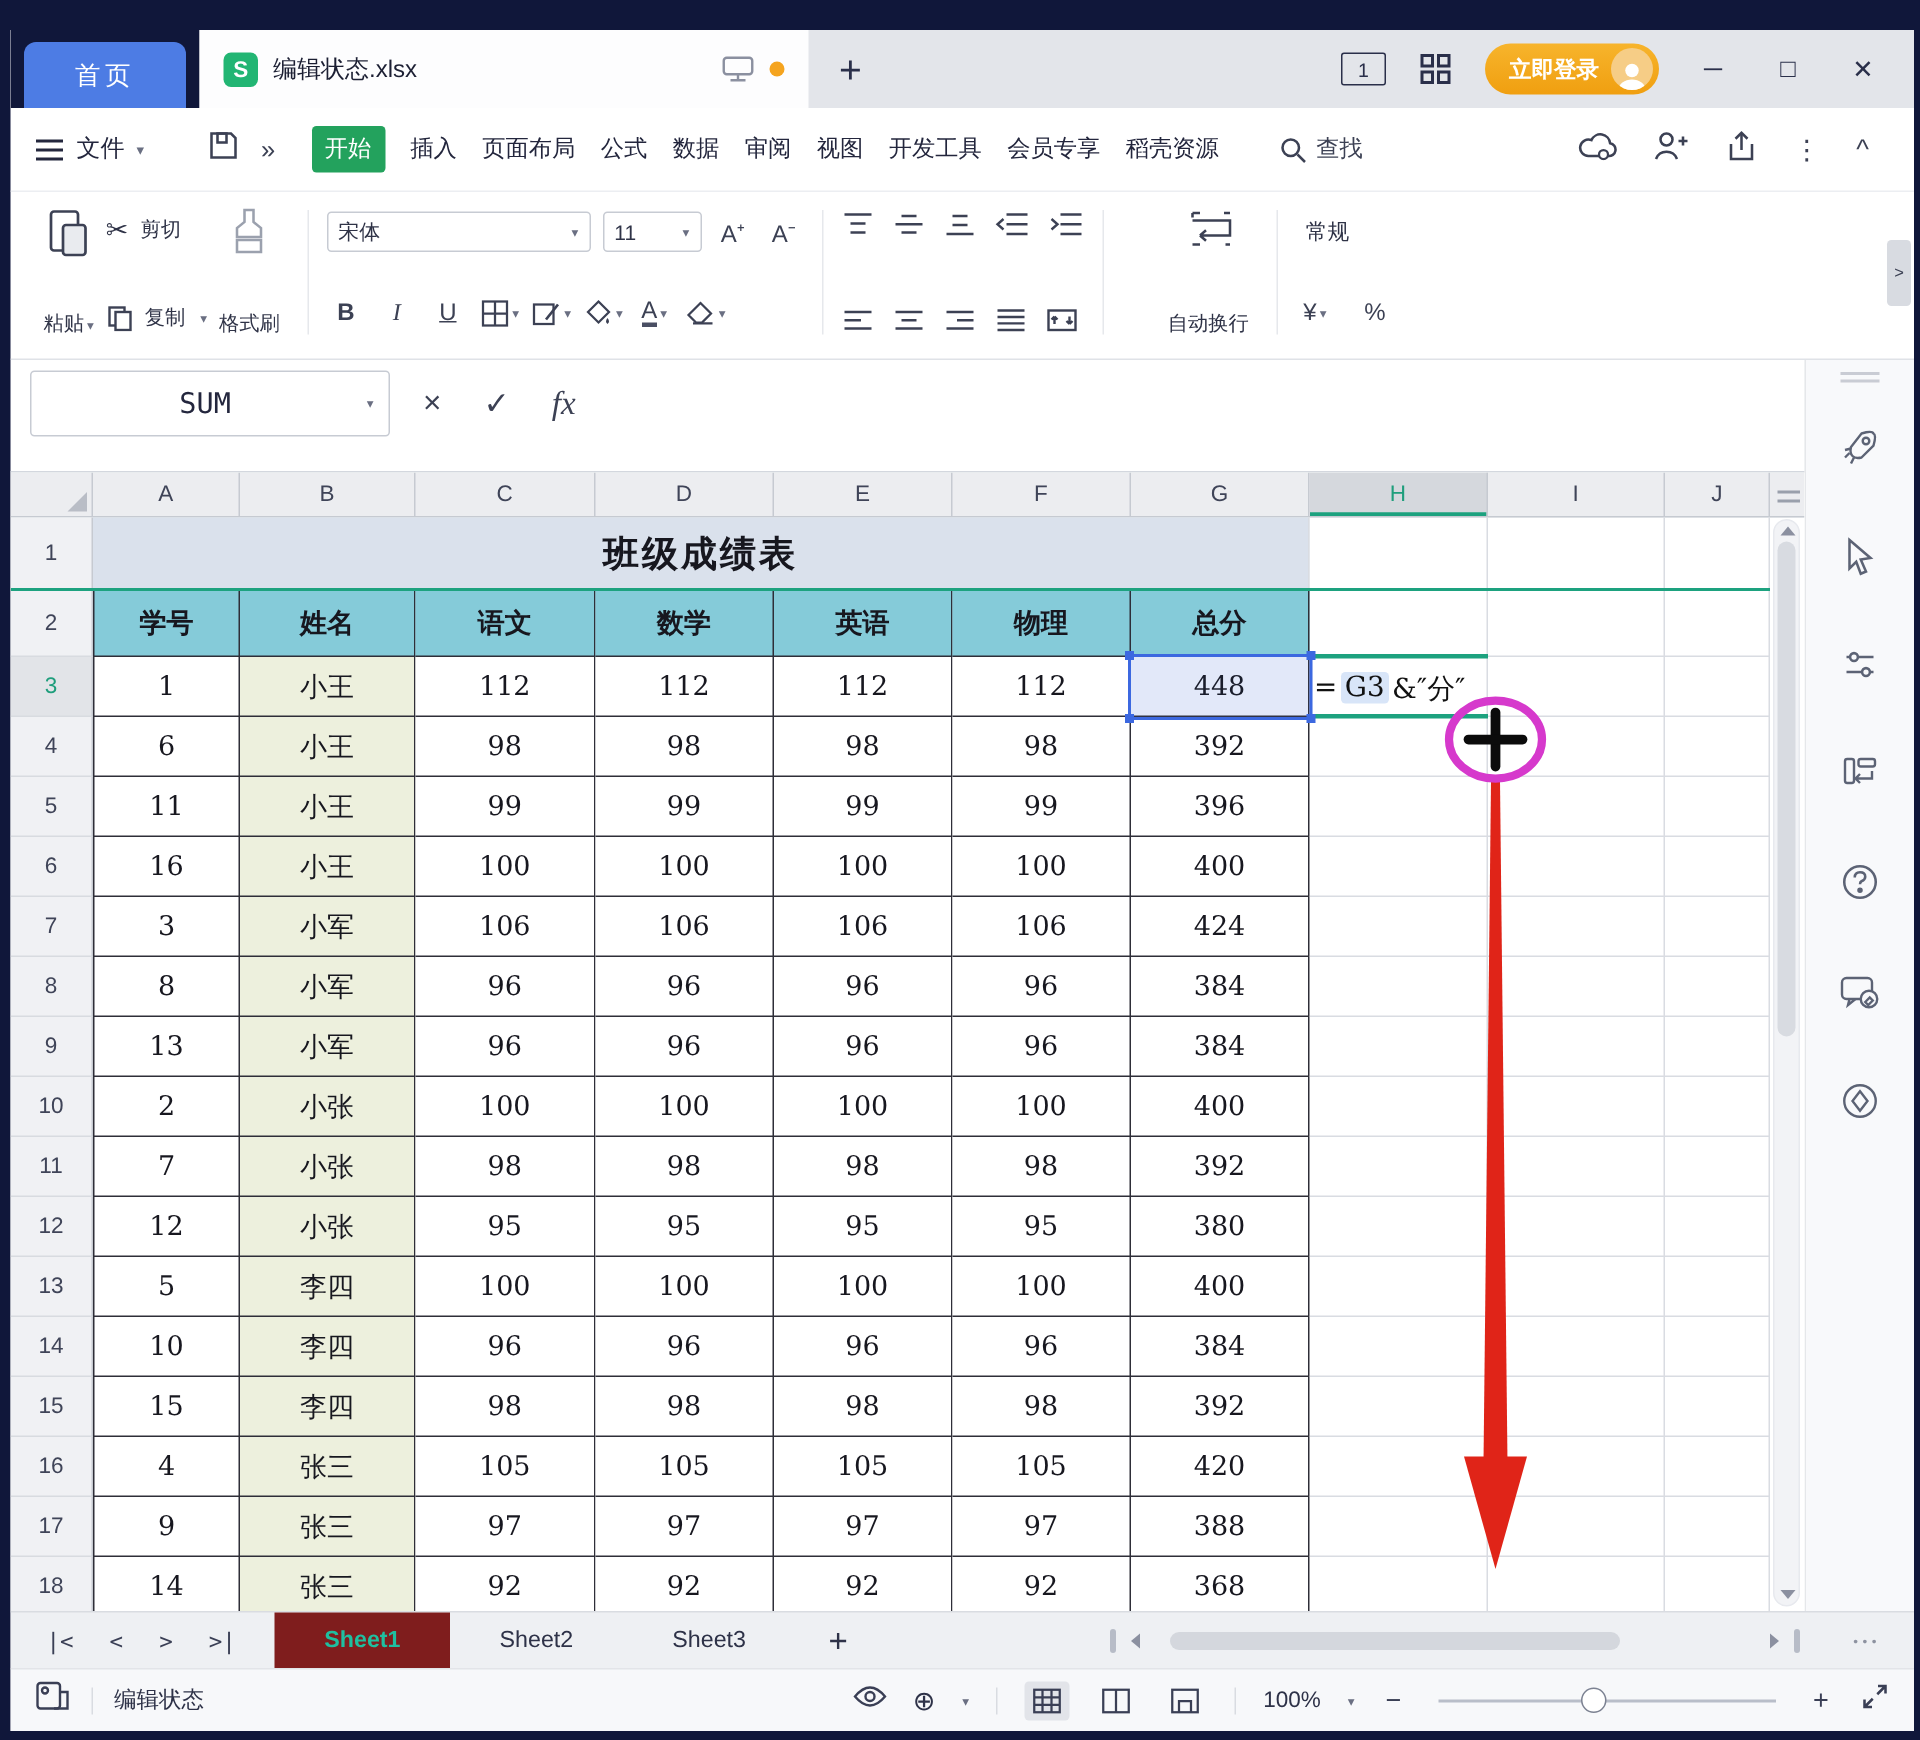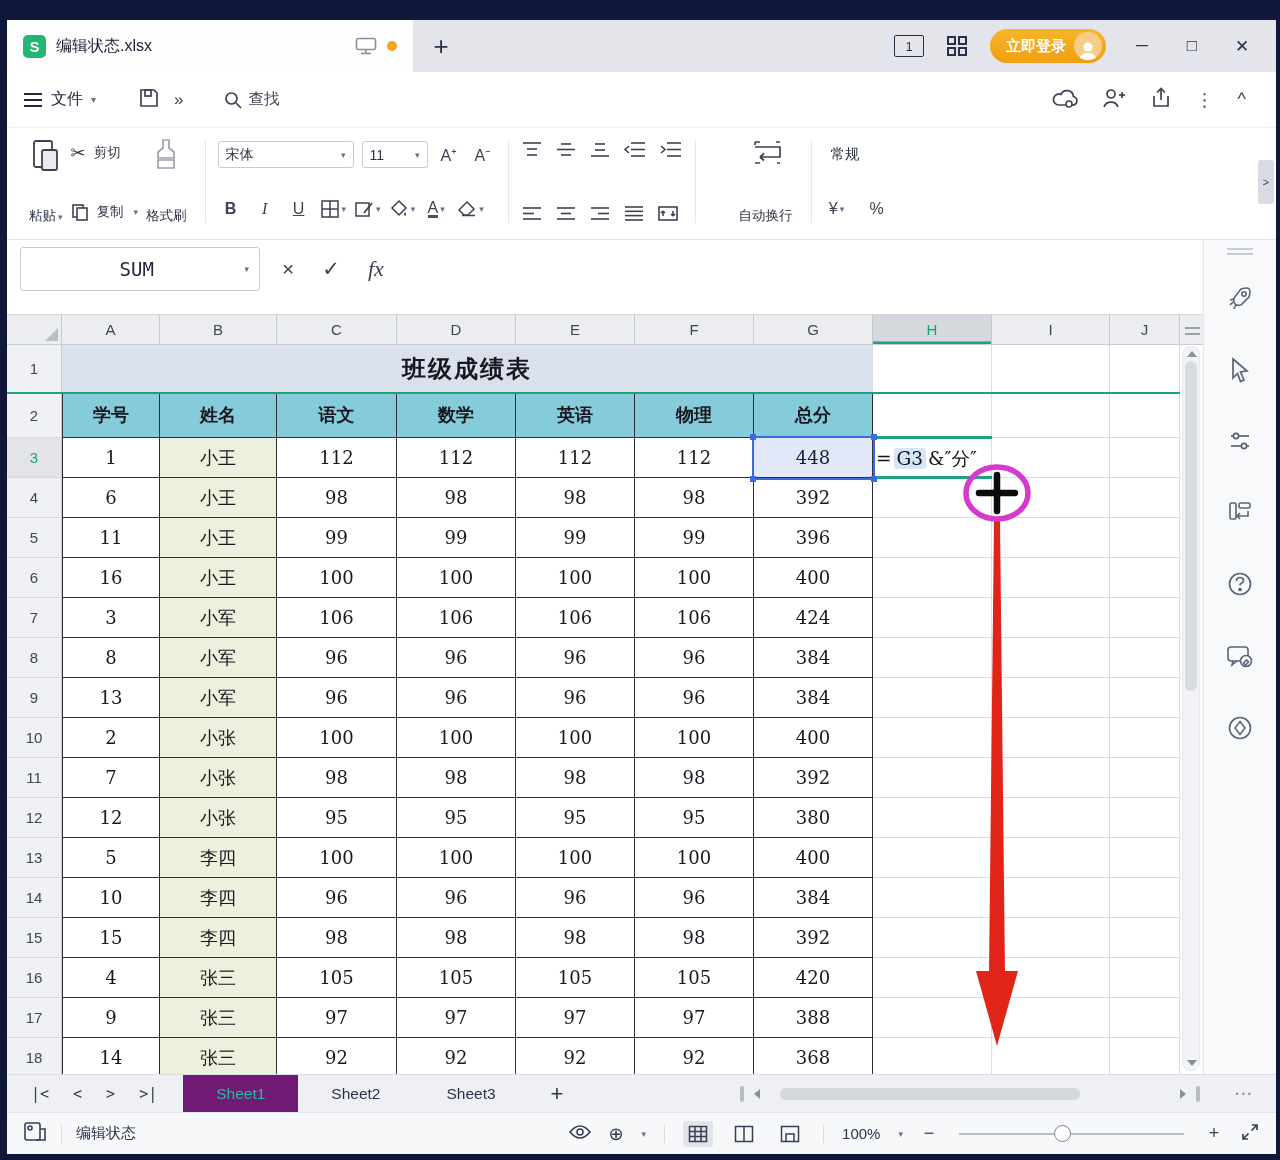--- a/index.html
+++ b/index.html
@@ -109,21 +109,21 @@
   .vthumb{position:absolute;left:2px;top:14px;width:12px;height:330px;background:#d8dbe1;border-radius:7px}
   .tri{position:absolute;left:4px;width:0;height:0;border-left:5px solid transparent;border-right:5px solid transparent}
   .tri.up{top:4px;border-bottom:6px solid #8b90a0}
   .tri.dn{bottom:4px;border-top:6px solid #8b90a0}
   .collapse-dash{position:absolute;left:1178px;top:12px;width:15px;height:3px;border-top:2px solid #9aa0ac;border-bottom:2px solid #9aa0ac;height:8px}
 
   
   .sheetbar{height:38px;background:#eef0f3;border-top:1px solid #d9dce1;display:flex;align-items:center;flex:0 0 auto}
   .snav{display:flex;align-items:center;gap:24px;padding:0 26px 0 24px;color:#3a3f55;font-size:15px;font-family:"DejaVu Sans Mono",monospace}
   .stab{height:100%;display:flex;align-items:center;padding:0 33px;font-size:15.5px;color:#2e3248}
-  .stab.active{background:#701a75;color:#1fbfa0;font-weight:normal}
+  .stab.active{background:#7f1d1d;color:#1fbfa0;font-weight:bold}
   .saddsheet{font-size:22px;color:#2e3248;padding:0 22px}
   .flex1{flex:1}
   .hscroll{display:flex;align-items:center;gap:10px;margin-right:36px}
   .hbar{width:4px;height:16px;background:#b7bcc7;border-radius:2px}
   .harr{width:0;height:0;border-top:5px solid transparent;border-bottom:5px solid transparent}
   .harr.l{border-right:6px solid #8b90a0}
   .harr.r{border-left:6px solid #8b90a0}
   .htrack{width:400px;height:14px;position:relative}
   .hthumb{position:absolute;left:10px;top:1px;width:300px;height:12px;background:#d4d7dd;border-radius:6px}
   .sdots{color:#8d92a0;font-size:9px;letter-spacing:3px;padding-right:22px}
@@ -142,20 +142,23 @@
   .sl-thumb{position:absolute;left:42%;top:-8px;width:17px;height:17px;background:#fff;border:1.5px solid #7c8292;border-radius:50%}
   svg{flex:0 0 auto}
 </style>
 </head>
 <body>
 
 <div class="frame">
 <div class="window">
 
   <div class="tabbar">
+    <div class="tab-corner">
+      <div class="home-tab">首页</div>
+    </div>
     <div class="doc-tab">
       <span class="slogo">S</span>
       <span class="doc-title">编辑状态.xlsx</span>
       <span class="spacer"></span>
       <span class="mon-icon">
         <svg width="22" height="18" viewBox="0 0 22 18">
               <rect x="1.5" y="1.5" width="19" height="11" rx="2" fill="none" stroke="#8b90a0" stroke-width="1.6"></rect>
               <line x1="11" y1="13" x2="11" y2="16.5" stroke="#8b90a0" stroke-width="1.6"></line>
               <line x1="6" y1="16.5" x2="16" y2="16.5" stroke="#8b90a0" stroke-width="1.6"></line>
             </svg>
@@ -204,20 +207,32 @@
       <span class="mb-caret">▾</span>
     </span>
     <span class="mb-sep"></span>
     <span>
       <svg width="22" height="22" viewBox="0 0 22 22">
             <path d="M3 3 h13 l3 3 v13 h-16 z" fill="none" stroke="#3c4154" stroke-width="1.7"></path>
             <rect x="7" y="3" width="6" height="6" fill="none" stroke="#3c4154" stroke-width="1.7"></rect>
           </svg>
     </span>
     <span style="font-size:17px;color:#3c4154">»</span>
+    <div class="menu-tabs">
+      <span class="mtab active">开始</span>
+      <span class="mtab">插入</span>
+      <span class="mtab">页面布局</span>
+      <span class="mtab">公式</span>
+      <span class="mtab">数据</span>
+      <span class="mtab">审阅</span>
+      <span class="mtab">视图</span>
+      <span class="mtab">开发工具</span>
+      <span class="mtab">会员专享</span>
+      <span class="mtab">稻壳资源</span>
+    </div>
     <span class="mb-search">
       <svg width="18" height="18" viewBox="0 0 18 18">
             <circle cx="7.5" cy="7.5" r="5.5" fill="none" stroke="#3c4154" stroke-width="1.7"></circle>
             <line x1="12" y1="12" x2="17" y2="17" stroke="#3c4154" stroke-width="1.7"></line>
           </svg>
       <span>查找</span>
     </span>
     <div class="mb-flex"></div>
     <div class="mb-icons">
       <span>
@@ -272,21 +287,21 @@
       <svg width="26" height="36" viewBox="0 0 26 36">
             <path d="M10 2 h6 v8 l5 4 v6 h-16 v-6 l5-4 z" fill="none" stroke="#9ba1ae" stroke-width="1.7"></path>
             <path d="M5 22 h16 v8 h-16 z" fill="none" stroke="#9ba1ae" stroke-width="1.7"></path>
           </svg>
       <span class="lbl lbl-gray">格式刷</span>
     </div>
     <div class="vsep"></div>
 
     <div class="tgroup" style="padding:5px 0">
       <div class="hrow">
-        <span class="selbox" style="width:136px">
+        <span class="selbox" style="width:176px">
           <span>宋体</span>
               <span class="caret">▾</span>
         </span>
         <span class="selbox" style="width:66px">
           <span>11</span>
               <span class="caret">▾</span>
         </span>
         <span class="fmt-btn">A⁺</span>
         <span class="fmt-btn">A⁻</span>
       </div>

